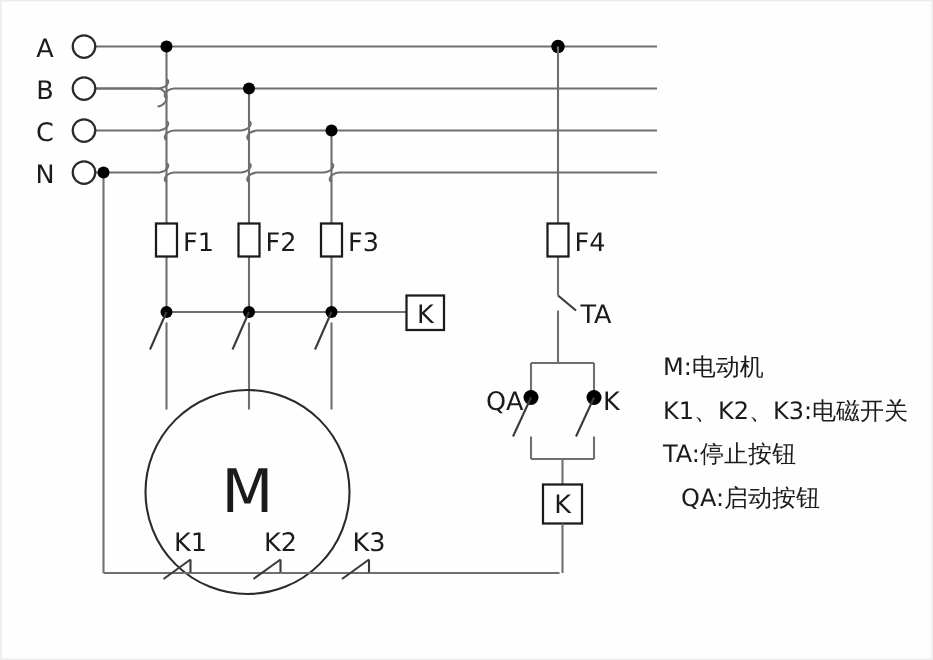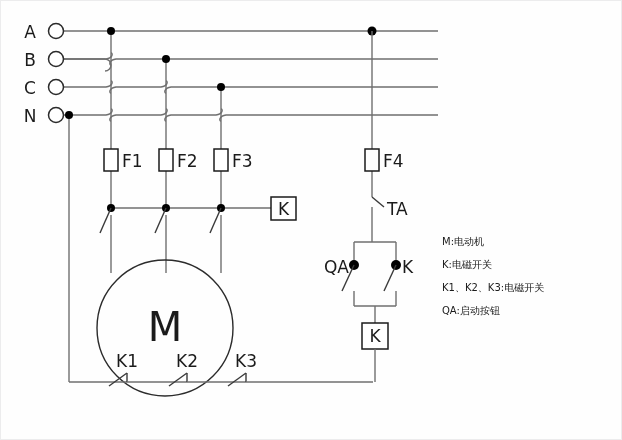--- a/index.html
+++ b/index.html
@@ -27,28 +27,28 @@
     height: 440px;
   }
   .legend {
     position: absolute;
     left: 441px;
     top: 236px;
     width: 175px;
   }
   .legend-row {
     font-family: "DejaVu Sans", sans-serif;
-    font-size: 10px;
+    font-size: 16px;
     color: #1b1b1b;
     line-height: 1.0;
     margin-bottom: 13px;
     white-space: nowrap;
     letter-spacing: 0px;
   }
-  .legend-row:last-child { margin-bottom: 0; }
+  .legend-row:last-child { margin-bottom: 0; margin-left: 12px; }
   svg text {
     font-family: "DejaVu Sans", sans-serif;
     fill: #1b1b1b;
   }
   .lbl { font-size: 17px; }
   .lbl-term { font-size: 17px; }
   .lbl-m { font-size: 40px; }
   .wire { stroke: #6f6f6f; stroke-width: 1.4; fill: none; }
   .wire-dk { stroke: #3a3a3a; stroke-width: 1.4; fill: none; }
   .boxline { stroke: #1b1b1b; stroke-width: 1.5; fill: #ffffff; }
@@ -229,18 +229,18 @@
       <path class="wire" d="M 374 305 L 374 322"></path>
       <rect class="boxline" x="361" y="322" width="26" height="26"></rect>
       <text class="lbl" x="374" y="341" text-anchor="middle">K</text>
       <path class="wire" d="M 374 348 L 374 381"></path>
     </g>
 
   </svg>
 
   <div class="legend">
     <div class="legend-row">M:电动机</div>
-    <div class="legend-row">K:电磁开关</div>
     <div class="legend-row">K1、K2、K3:电磁开关</div>
+    <div class="legend-row">TA:停止按钮</div>
     <div class="legend-row">QA:启动按钮</div>
   </div>
 
 </div>
 
 </body></html>

